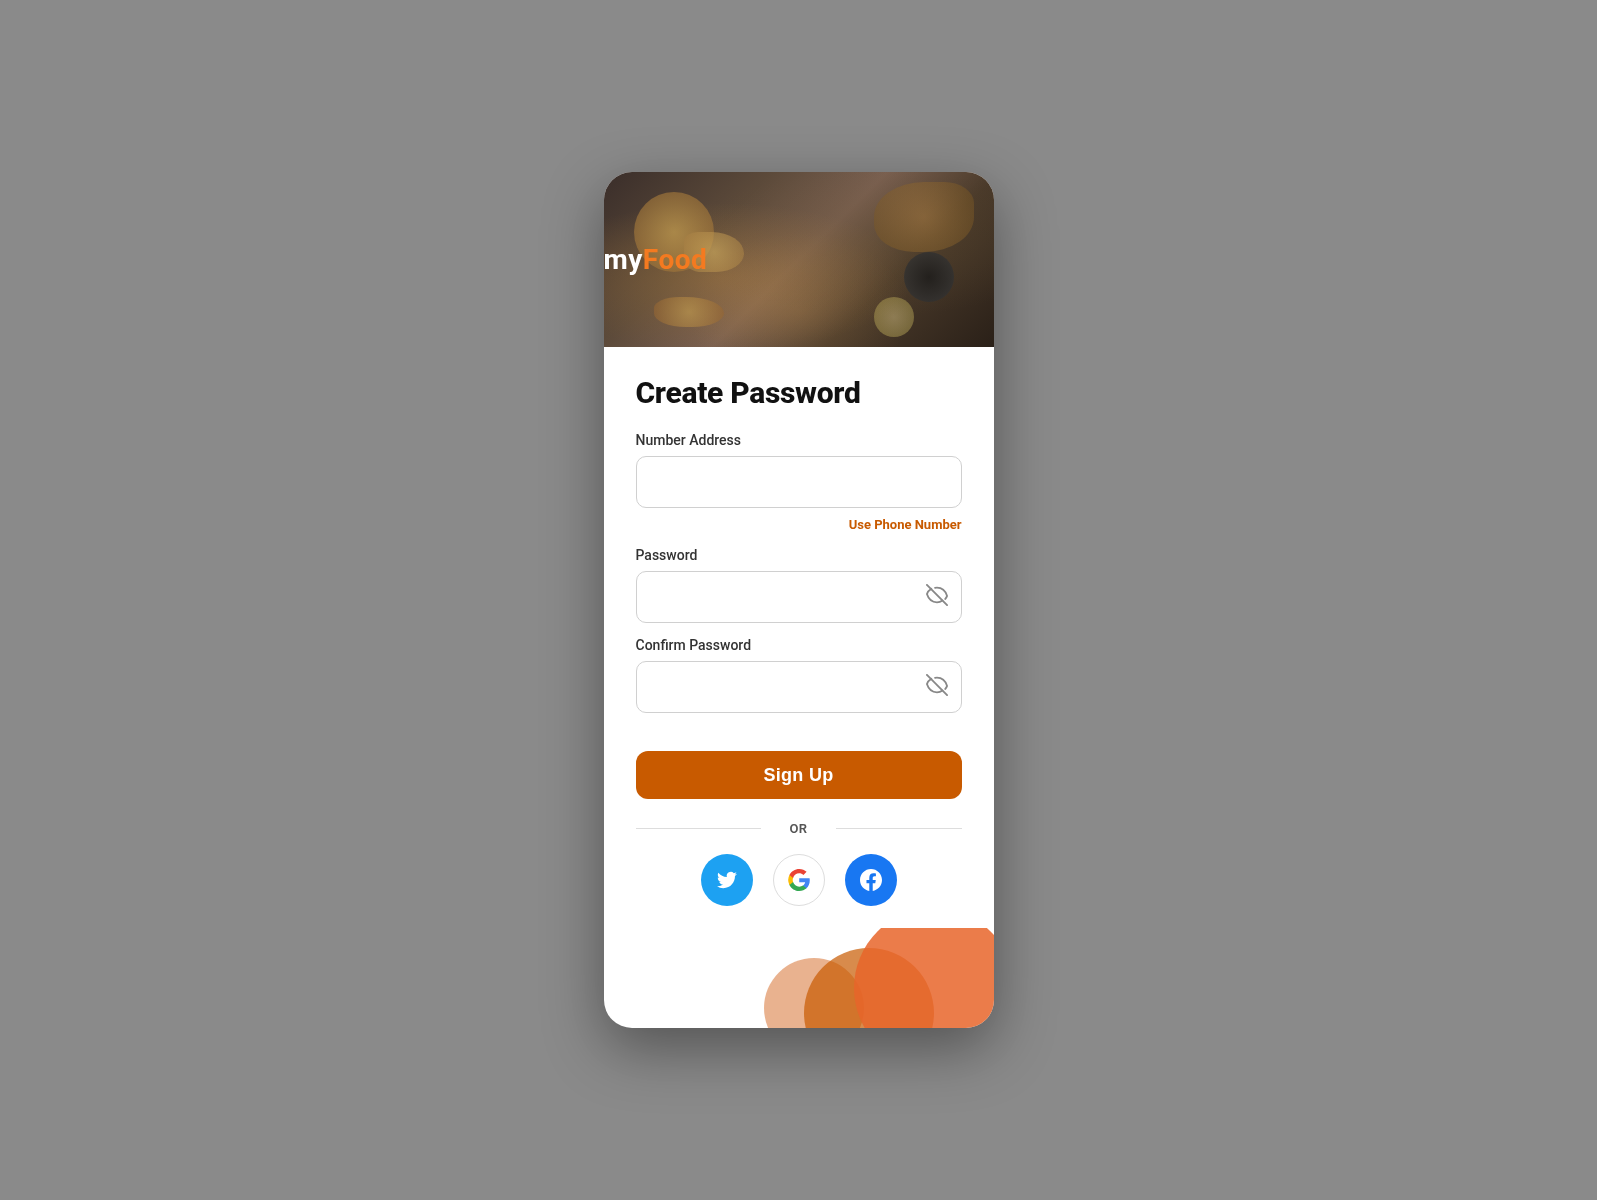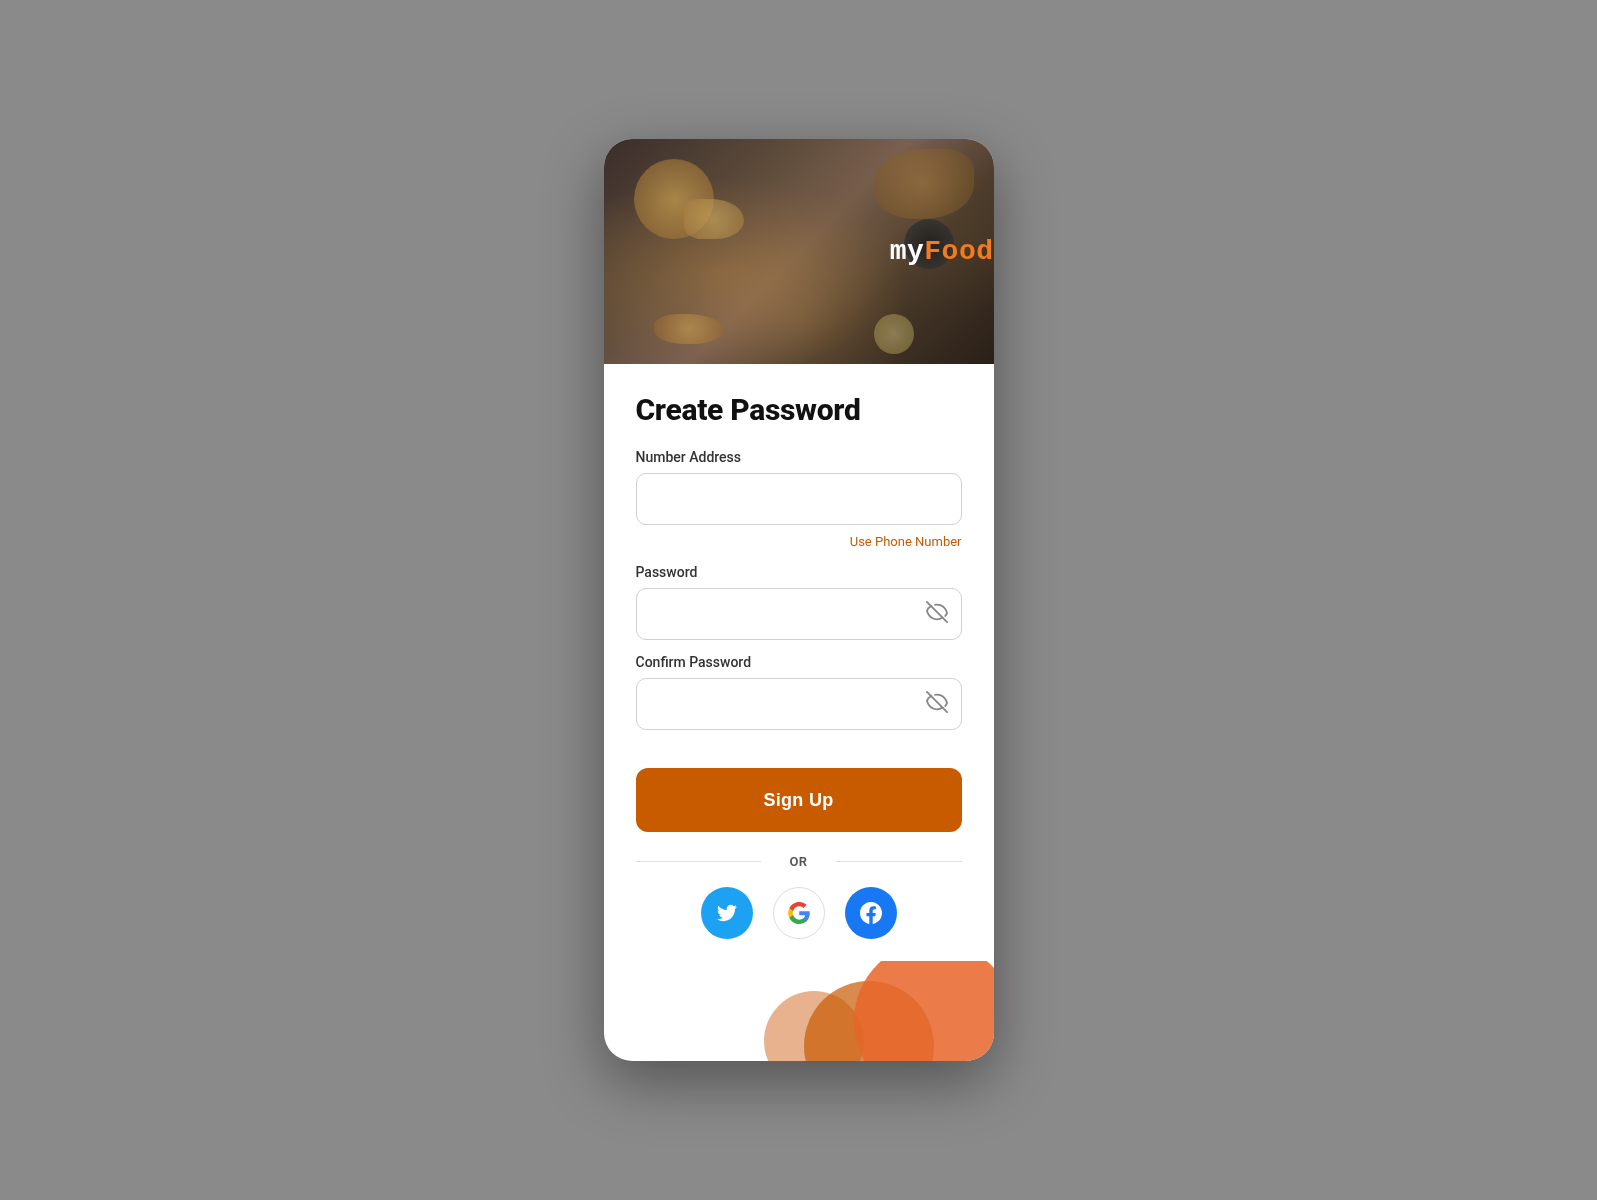--- a/index.html
+++ b/index.html
@@ -17,28 +17,27 @@
       width: 390px;
       border-radius: 28px;
       overflow: hidden;
       box-shadow: 0 20px 60px rgba(0,0,0,0.4);
       background: #fff;
       position: relative;
     }
 
     .header-image {
       width: 100%;
-      height: 225px;
+      height: 175px;
       background: linear-gradient(135deg, #3a2e2a 0%, #5c4a3a 30%, #7a6050 50%, #4a3a2a 70%, #2a2018 100%);
       position: relative;
       display: flex;
       align-items: center;
-      justify-content: flex-end;
+      justify-content: flex-start;
       overflow: hidden;
-      font-family: Liberation Mono, monospace;
     }
 
     .header-image::before {
       content: '';
       position: absolute;
       inset: 0;
       background:
         radial-gradient(ellipse at 30% 60%, rgba(180,130,60,0.4) 0%, transparent 50%),
         radial-gradient(ellipse at 70% 40%, rgba(100,80,50,0.3) 0%, transparent 50%),
         radial-gradient(ellipse at 50% 80%, rgba(200,150,80,0.2) 0%, transparent 40%);
@@ -159,27 +158,27 @@
     }
 
     .use-phone-link {
       text-align: right;
       margin-top: 6px;
     }
 
     .use-phone-link a {
       color: #c85a00;
       font-size: 13px;
-      font-weight: 400;
+      font-weight: 700;
       text-decoration: none;
     }
 
     .signup-btn {
       width: 100%;
-      height: 64px;
+      height: 48px;
       background: #c85a00;
       border: none;
       border-radius: 12px;
       color: #fff;
       font-size: 18px;
       font-weight: 700;
       cursor: pointer;
       margin-top: 24px;
       letter-spacing: 0.3px;
     }

